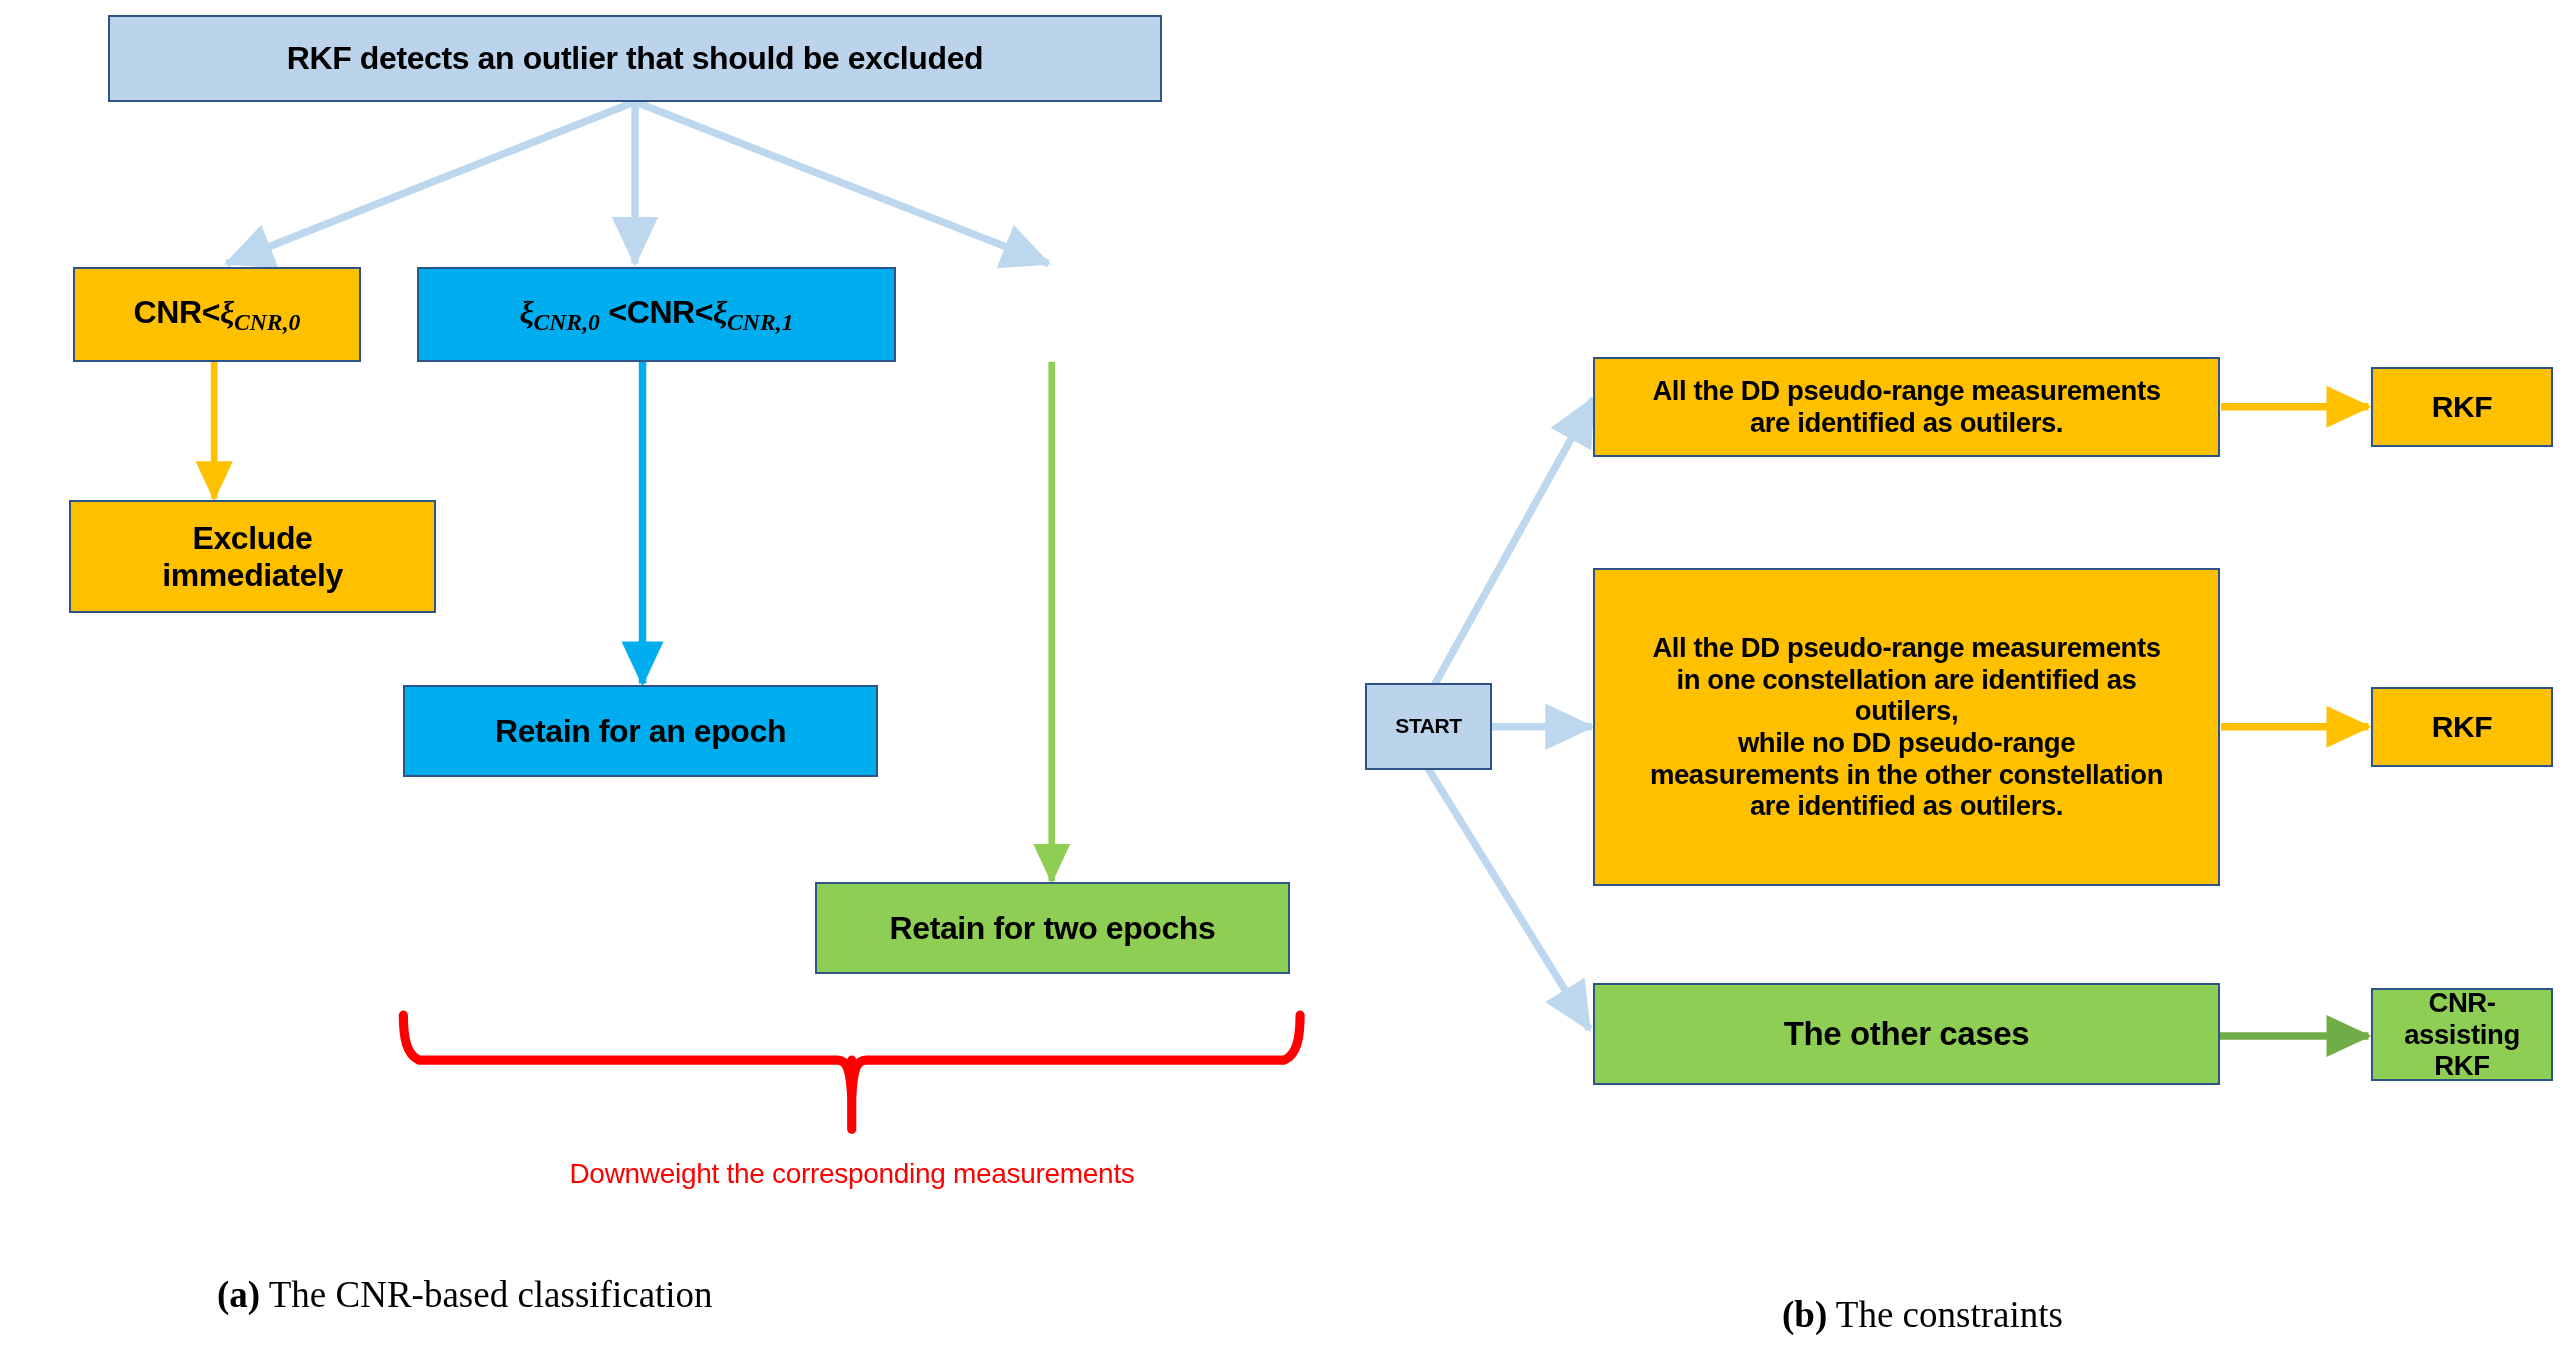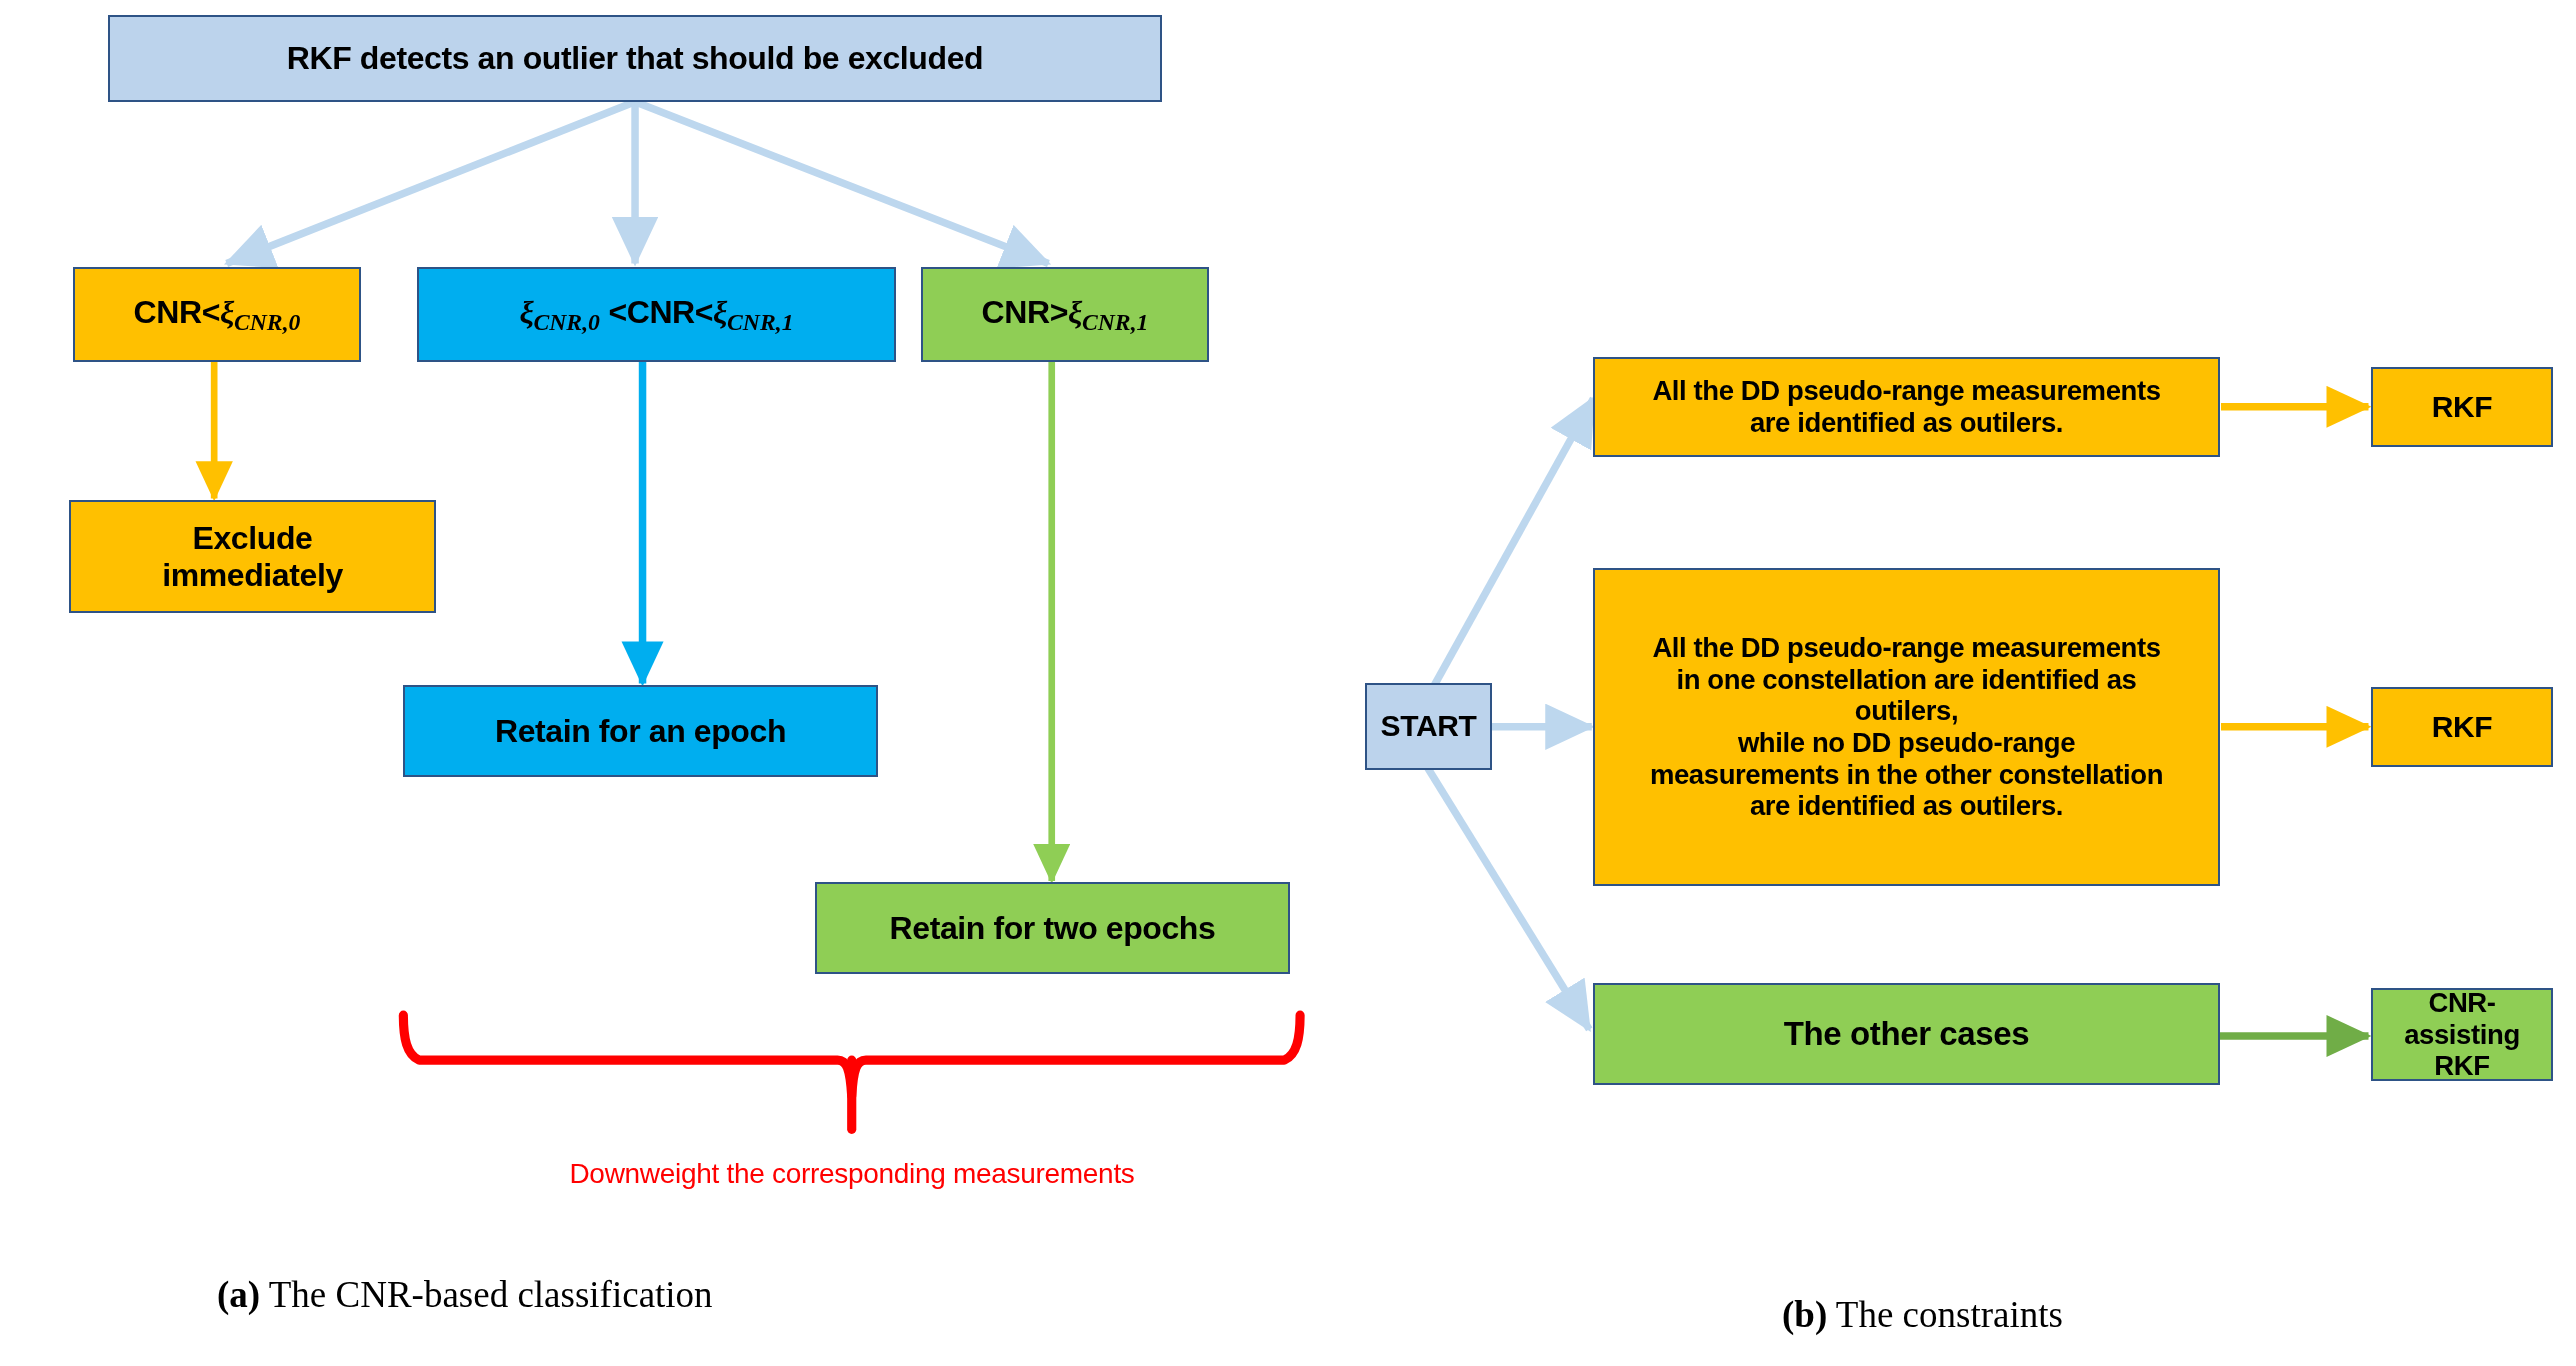--- a/index.html
+++ b/index.html
@@ -166,44 +166,39 @@
       <span>CNR&lt;</span><span class="xi">ξ</span><span class="sub">CNR,0</span>
     </span>
   </div>
 
   <div class="node blue" style="left:417px; top:267px; width:479px; height:95px; font-size:32px;">
     <span>
       <span class="xi">ξ</span><span class="sub">CNR,0</span><span> &lt;CNR&lt;</span><span class="xi">ξ</span><span class="sub">CNR,1</span>
     </span>
   </div>
 
-  <div class="node green" style="left:921px; top:267px; width:288px; height:95px; font-size:32px;">
-    <span>
-      <span>CNR&gt;</span><span class="xi">ξ</span><span class="sub">CNR,1</span>
-    </span>
-  </div>
 
   <div class="node orange" style="left:25px; top:500px; width:367px; height:113px; font-size:32px; flex-direction:column;margin-left:44px;">
     <span class="mline">Exclude</span>
     <span class="mline">immediately</span>
   </div>
 
   <div class="node blue" style="left:403px; top:685px; width:475px; height:92px; font-size:32px;">
     <span>Retain for an epoch</span>
   </div>
 
   <div class="node green" style="left:815px; top:882px; width:475px; height:92px; font-size:32px;">
     <span>Retain for two epochs</span>
   </div>
 
   <div class="downweight-label" style="left:408px; top:1158px; width:888px;">
     <span>Downweight the corresponding measurements</span>
   </div>
 
-  <div class="node lightblue" style="left:1365px; top:683px; width:127px; height:87px; font-size:30px;justify-content:center;">
+  <div class="node lightblue" style="left:1365px; top:683px; width:127px; height:87px; font-size:21px;justify-content:center;">
     <span>START</span>
   </div>
 
   <div class="node orange" style="left:1593px; top:357px; width:627px; height:100px; font-size:27.5px; flex-direction:column;">
     <span class="mline">All the DD pseudo-range  measurements</span>
     <span class="mline">are identified as outilers.</span>
   </div>
 
   <div class="node orange" style="left:2371px; top:367px; width:182px; height:80px; font-size:30px;">
     <span>RKF</span>

